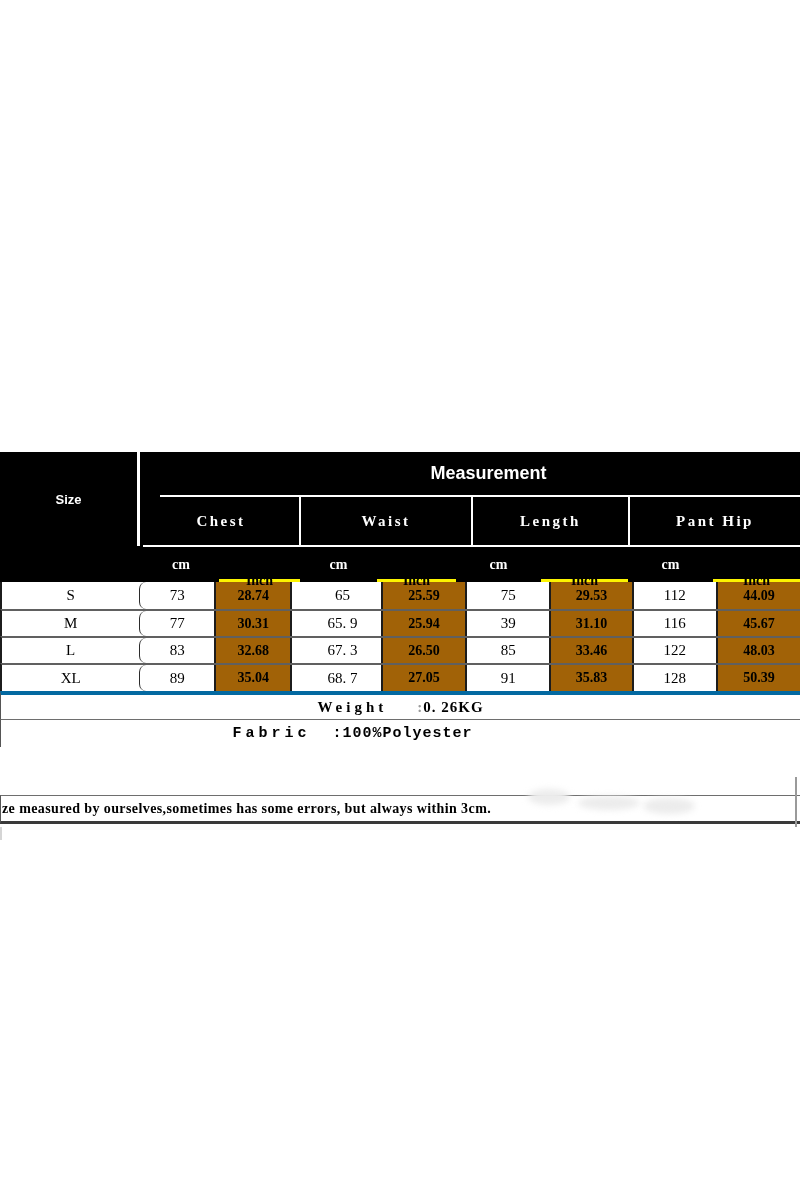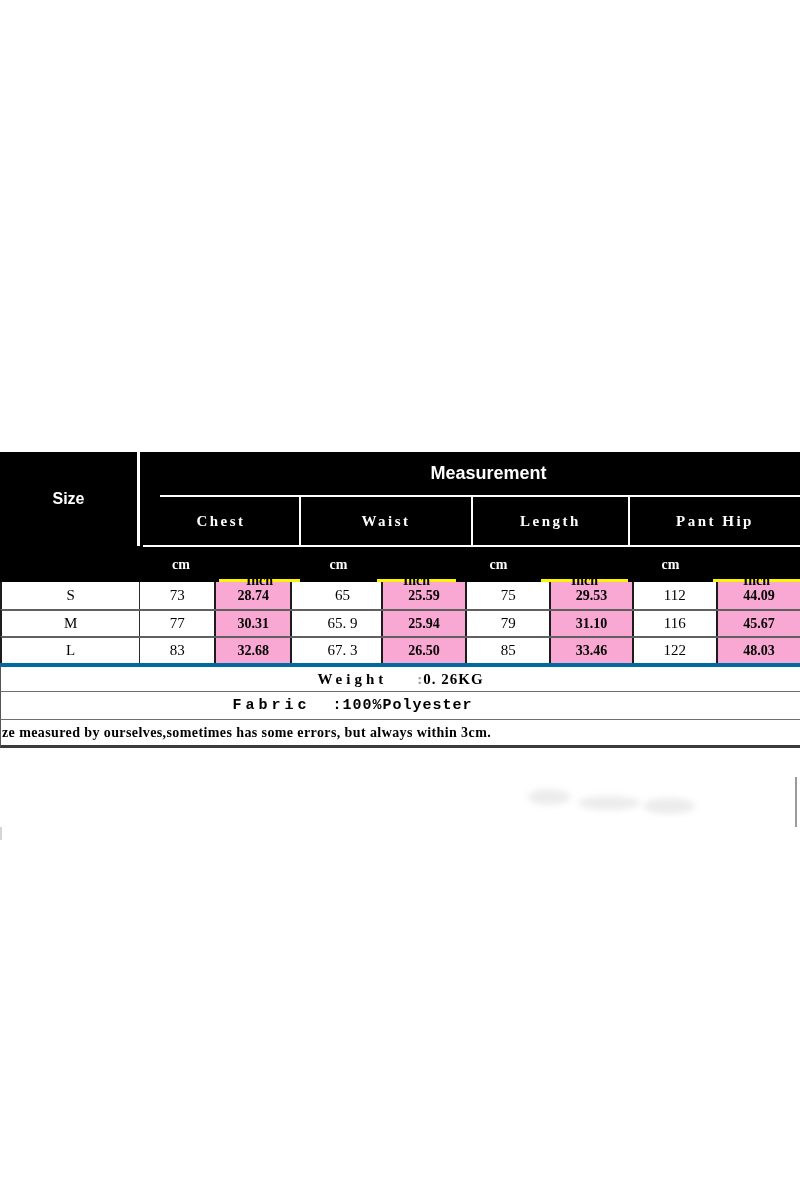--- a/index.html
+++ b/index.html
@@ -15,21 +15,21 @@
   }
   .tablewrap { position: absolute; left: 0; top: 452px; width: 800px; }
 
   
   .hdr { position: relative; height: 130px; background: #000; }
   .corner {
     position: absolute; left: 0; top: 0; width: 140px; height: 94px;
     border-right: 3px solid #fff;
     display: flex; align-items: center; justify-content: center;
     color: #fff; font-family: "Liberation Sans", sans-serif;
-    font-weight: bold; font-size: 16px;
+    font-weight: bold; font-size: 13px;
   }
   .meas {
     position: absolute; left: 160px; top: 0; width: 657px; height: 45px;
     border-bottom: 2px solid #fff;
     display: flex; align-items: center; justify-content: center;
     color: #fff; font-family: "Liberation Sans", sans-serif;
     font-weight: bold; font-size: 18px;
   }
   .groups { position: absolute; left: 143px; top: 45px; width: 657px; height: 48px; display: flex; }
   .gcell {
@@ -56,23 +56,23 @@
   .drow {
     display: flex; height: 27px; background: #fff;
     border-left: 2px solid #1c1c1c;
   }
   .drow + .drow { border-top: 2px solid #606060; }
   .drow.tall { height: 28px; }
   .dcell { display: flex; align-items: center; justify-content: center; font-size: 15px; }
   .w0 { width: 142px; } .w1 { width: 77px; } .w2 { width: 81px; } .w3 { width: 91px; padding-left: 12px; }
   .w4 { width: 89px; }  .w5 { width: 85px; } .w6 { width: 87px; } .w7 { width: 85px; }
   .w8 { width: 87px; }
-  .dcell.vline  { border-left: 1px solid #2b2b2b; }
+  .dcell.vline  { border-left: 1px solid #2b2b2b; border-radius: 7px; }
   .dcell.yellow {
-    background: #f9a8d4; font-weight: bold; font-size: 14px;
+    background: #a16207; font-weight: bold; font-size: 14px;
     border-left: 2px solid #1c1c1c; border-right: 2px solid #1c1c1c;
   }
   .dcell.yellow:last-child { border-right: none; }
 
   
   .wrow {
     height: 28px; border-top: 4px solid #0369a1; border-left: 1px solid #555;
     display: flex; align-items: center; justify-content: center; gap: 30px;
     font-size: 15px; font-weight: bold;
   }
@@ -83,21 +83,21 @@
   }
   .frow .inner { display: flex; gap: 22px; transform: translateX(-48px); font-family: Liberation Mono, monospace; }
   .spaced { letter-spacing: 4px; }
   .val { letter-spacing: 1px; }
   .colon-faint { color: #9a9a9a; }
   .nrow {
     height: 29px; border-top: 1px solid #6e6e6e; border-bottom: 3px solid #3a3a3a;
     border-left: 1px solid #555;
     display: flex; align-items: center;
     font-size: 14px; font-weight: bold; letter-spacing: 0.4px;
-    padding-left: 1px; white-space: nowrap; overflow: hidden;
+    padding-left: 1px; white-space: nowrap; overflow: hidden; margin-top: 48px;
   }
 
   
   .art-right { position: absolute; left: 795px; top: 777px; width: 2px; height: 50px; background: #9a9a9a; }
   .art-left  { position: absolute; left: 0; top: 827px; width: 2px; height: 13px; background: #d5d5d5; }
   .smudge { position: absolute; background: #ececec; border-radius: 50%; filter: blur(3px); }
   .sm1 { left: 528px; top: 789px; width: 42px; height: 16px; }
   .sm2 { left: 578px; top: 796px; width: 62px; height: 14px; }
   .sm3 { left: 643px; top: 798px; width: 52px; height: 16px; }
 </style>
@@ -139,35 +139,46 @@
       <div class="dcell w6 yellow">29.53</div>
       <div class="dcell w7">112</div>
       <div class="dcell w8 yellow">44.09</div>
     </div>
     <div class="drow">
       <div class="dcell w0">M</div>
       <div class="dcell w1 vline">77</div>
       <div class="dcell w2 yellow">30.31</div>
       <div class="dcell w3">65. 9</div>
       <div class="dcell w4 yellow">25.94</div>
-      <div class="dcell w5">79</div>
+      <div class="dcell w5">39</div>
       <div class="dcell w6 yellow">31.10</div>
       <div class="dcell w7">116</div>
       <div class="dcell w8 yellow">45.67</div>
     </div>
     <div class="drow">
       <div class="dcell w0">L</div>
       <div class="dcell w1 vline">83</div>
       <div class="dcell w2 yellow">32.68</div>
       <div class="dcell w3">67. 3</div>
       <div class="dcell w4 yellow">26.50</div>
       <div class="dcell w5">85</div>
       <div class="dcell w6 yellow">33.46</div>
       <div class="dcell w7">122</div>
       <div class="dcell w8 yellow">48.03</div>
+    </div>
+    <div class="drow tall">
+      <div class="dcell w0">XL</div>
+      <div class="dcell w1 vline">89</div>
+      <div class="dcell w2 yellow">35.04</div>
+      <div class="dcell w3">68. 7</div>
+      <div class="dcell w4 yellow">27.05</div>
+      <div class="dcell w5">91</div>
+      <div class="dcell w6 yellow">35.83</div>
+      <div class="dcell w7">128</div>
+      <div class="dcell w8 yellow">50.39</div>
     </div>
 
     <div class="wrow">
       <span class="spaced">Weight</span>
       <span class="val"><span class="colon-faint">:</span><span>0. 26KG</span></span>
     </div>
     <div class="frow">
       <div class="inner">
         <span class="spaced">Fabric</span>
         <span class="val"><span>:</span><span>100%Polyester</span></span>

